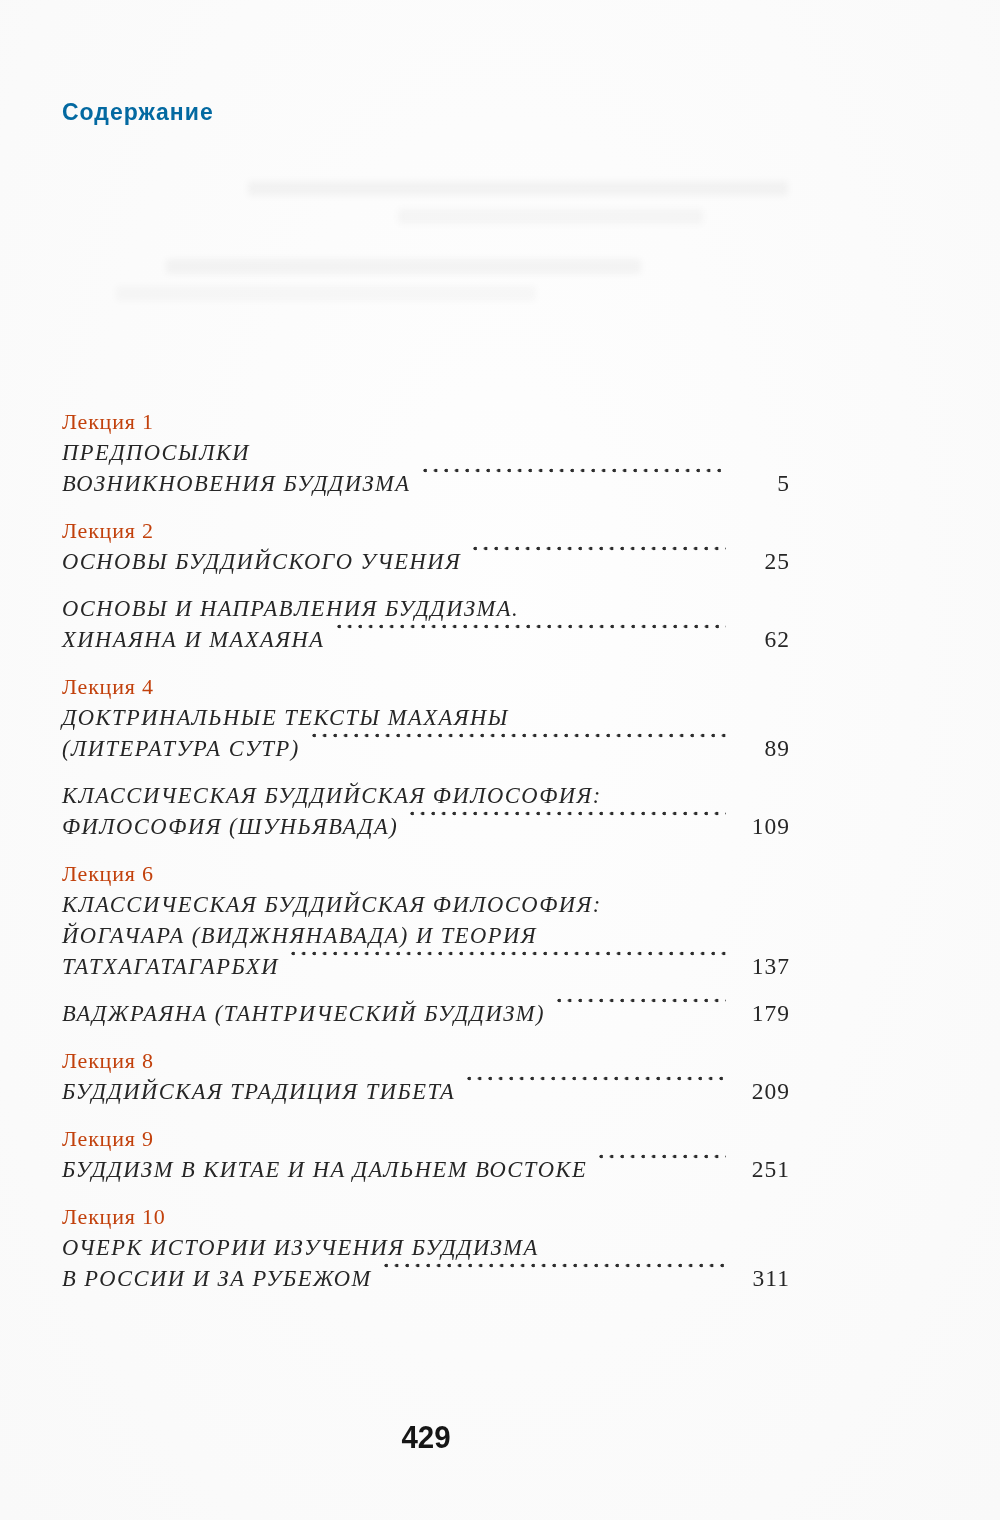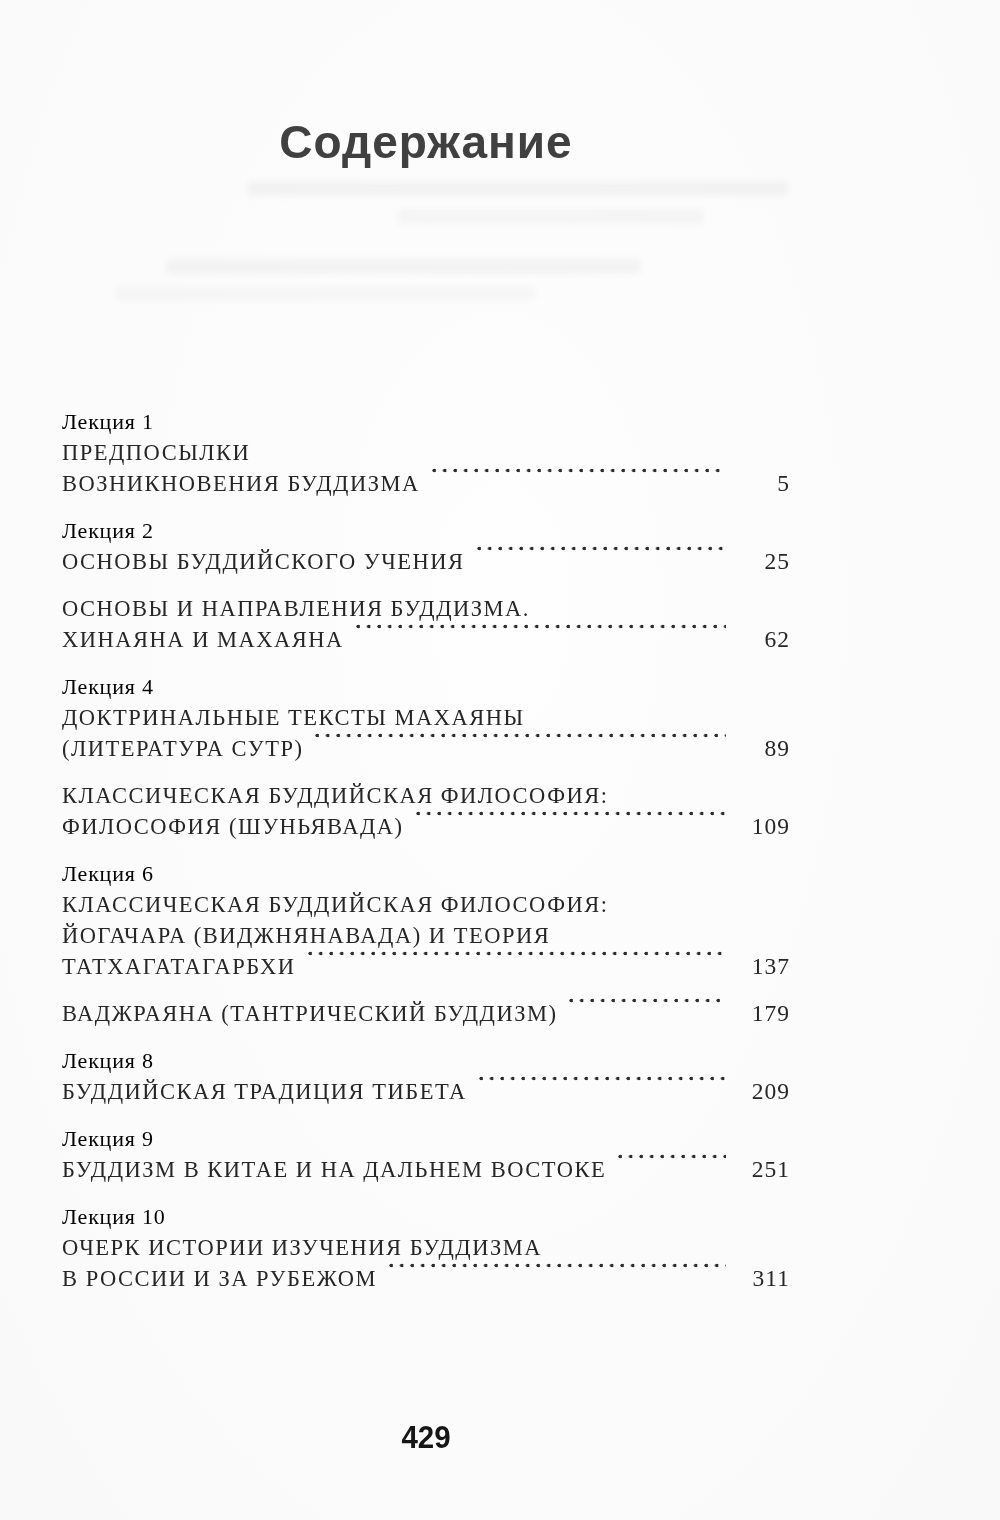--- a/index.html
+++ b/index.html
@@ -22,26 +22,26 @@
     background:
       radial-gradient(ellipse at 50% 40%, rgba(255,255,255,0.6), rgba(240,240,240,0.25)),
       #fcfcfc;
   }
 
   .page-title {
     position: absolute;
     top: 84px;
     left: 62px;
     width: 728px;
-    text-align: center;
+    text-align: left;
     font-family: "Liberation Sans", sans-serif;
     font-weight: bold;
-    font-size: 46px;
+    font-size: 23px;
     letter-spacing: 1px;
-    color: #404040;
+    color: #0369a1;
   }
 
   
   .ghost {
     position: absolute;
     height: 15px;
     background: #7a7a7a;
     border-radius: 3px;
     filter: blur(3px);
   }
@@ -56,28 +56,29 @@
     left: 62px;
     width: 728px;
   }
   .entry {
     margin-bottom: 16px;
   }
   .lecture-line {
     font-size: 22px;
     line-height: 31px;
     letter-spacing: 0.8px;
-    color: #000000;
+    color: #c2410c;
   }
   .caps-line {
     font-size: 22.5px;
     line-height: 31px;
     letter-spacing: 1.5px;
     color: #262626;
     white-space: nowrap;
+    font-style: italic;
   }
   .last-line {
     display: flex;
     line-height: 31px;
   }
   .last-label {
     white-space: nowrap;
   }
   .leader {
     flex: 1 1 auto;

